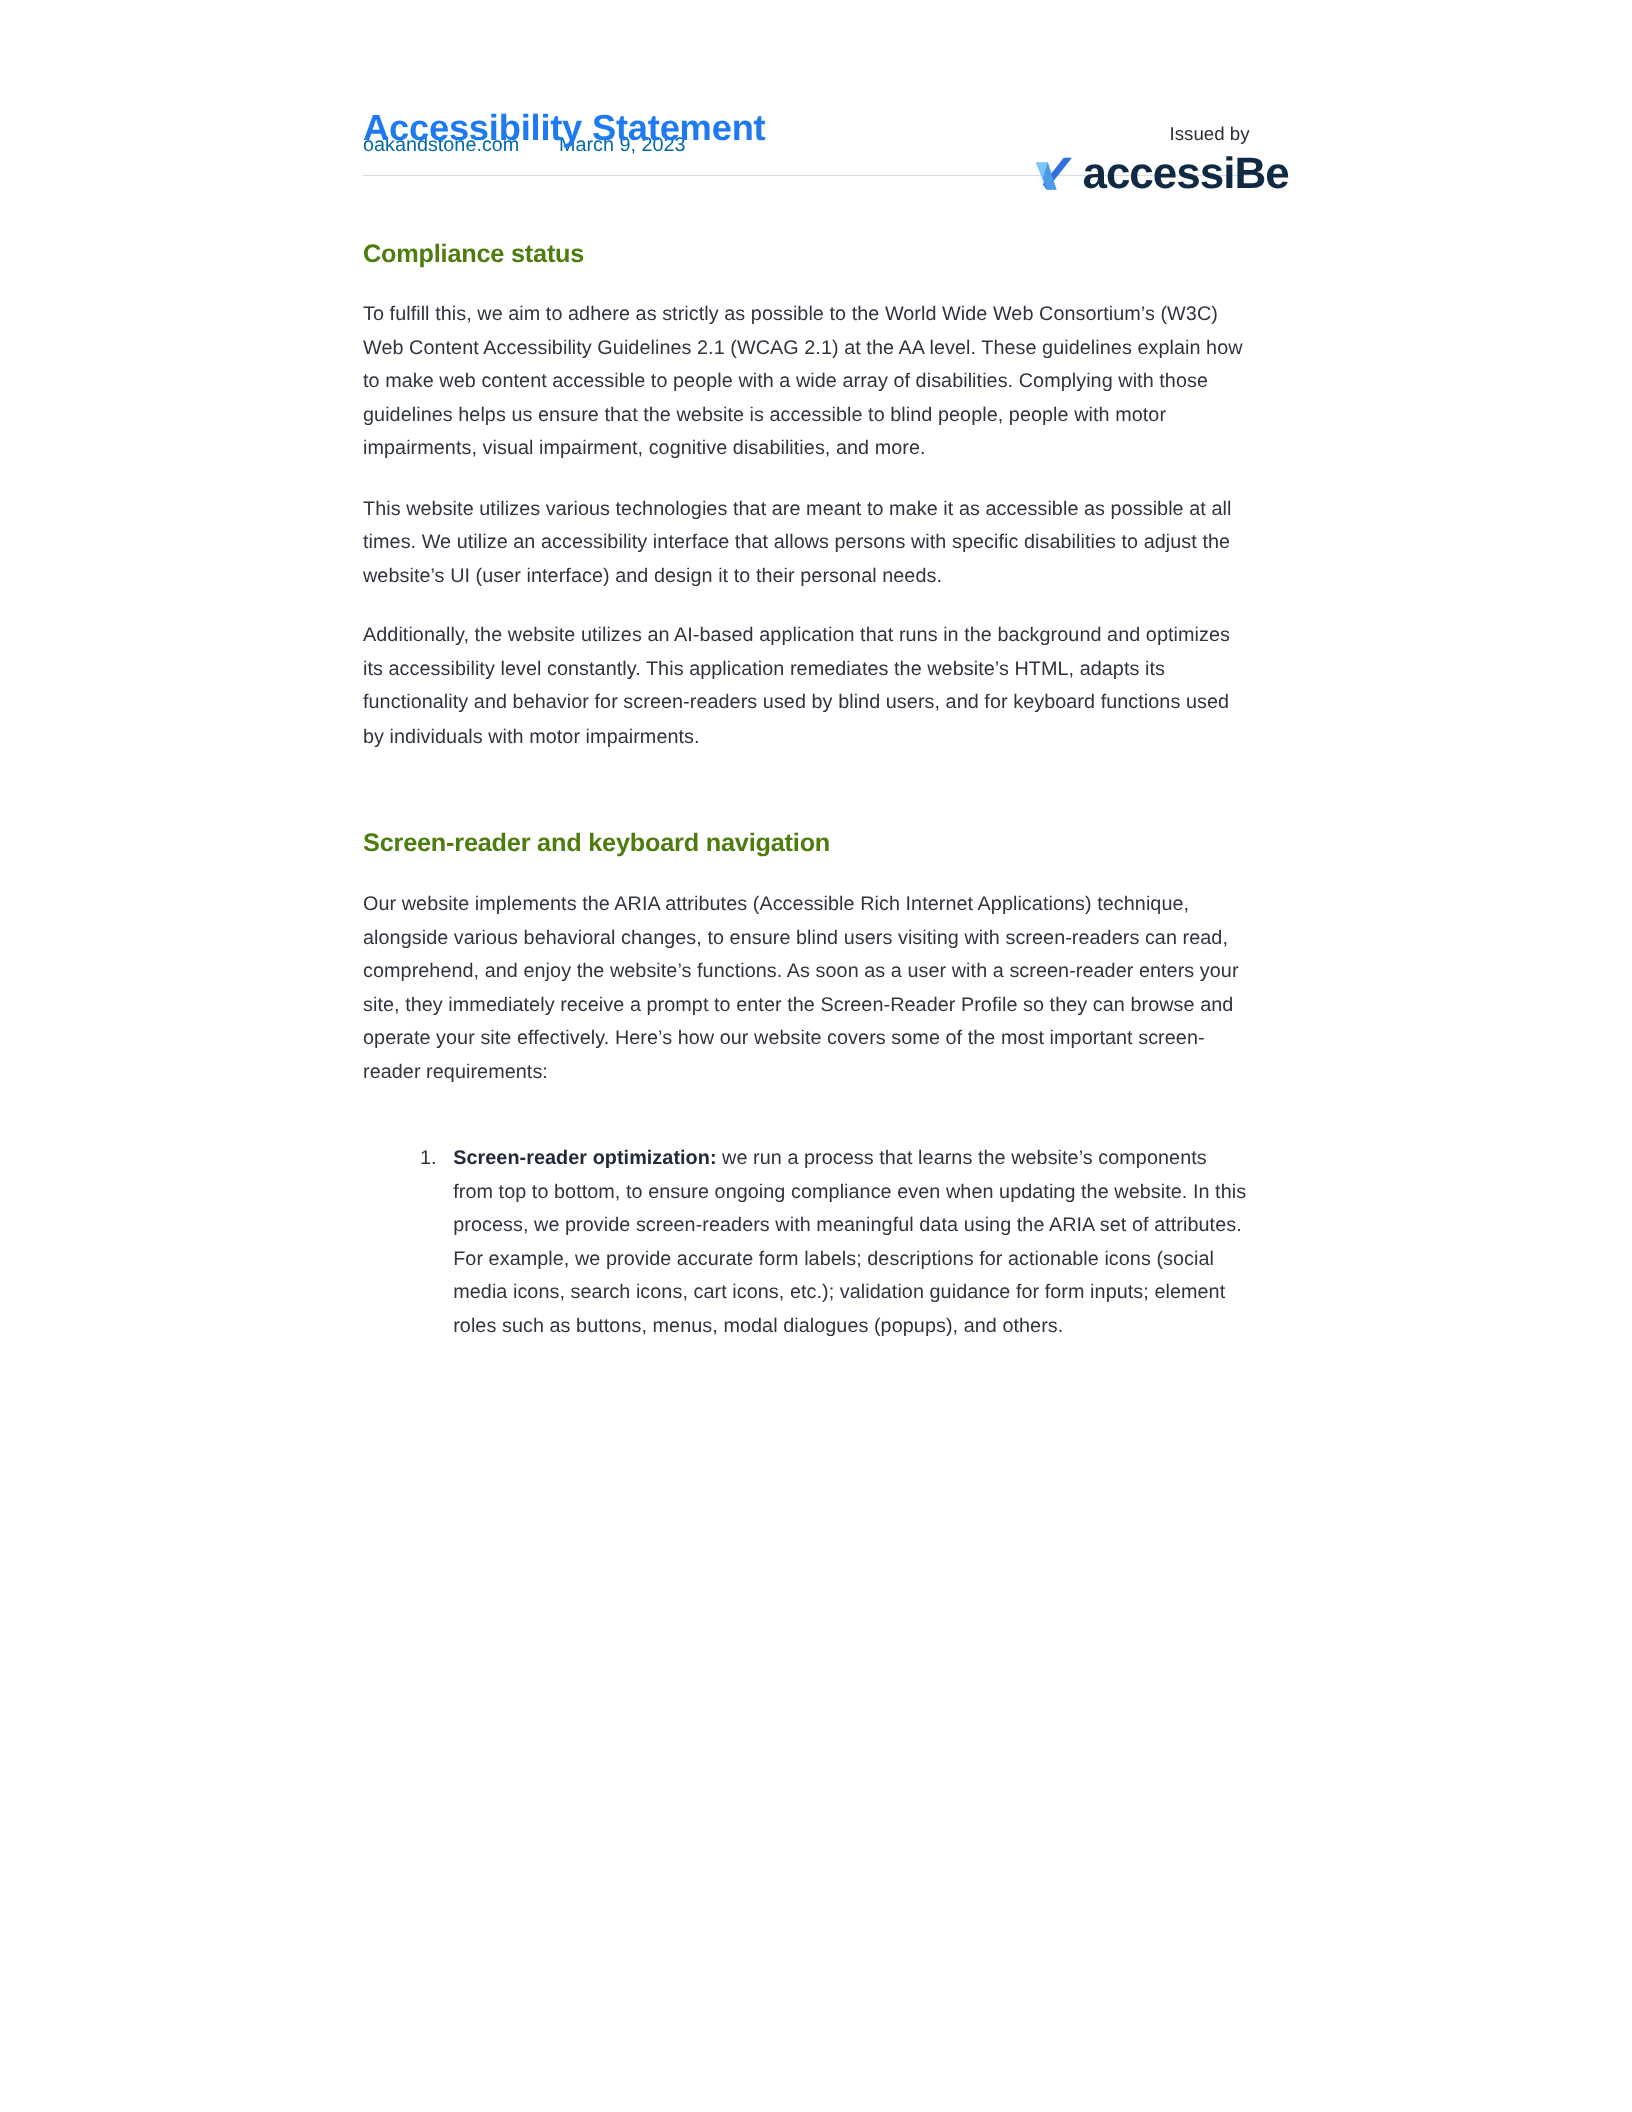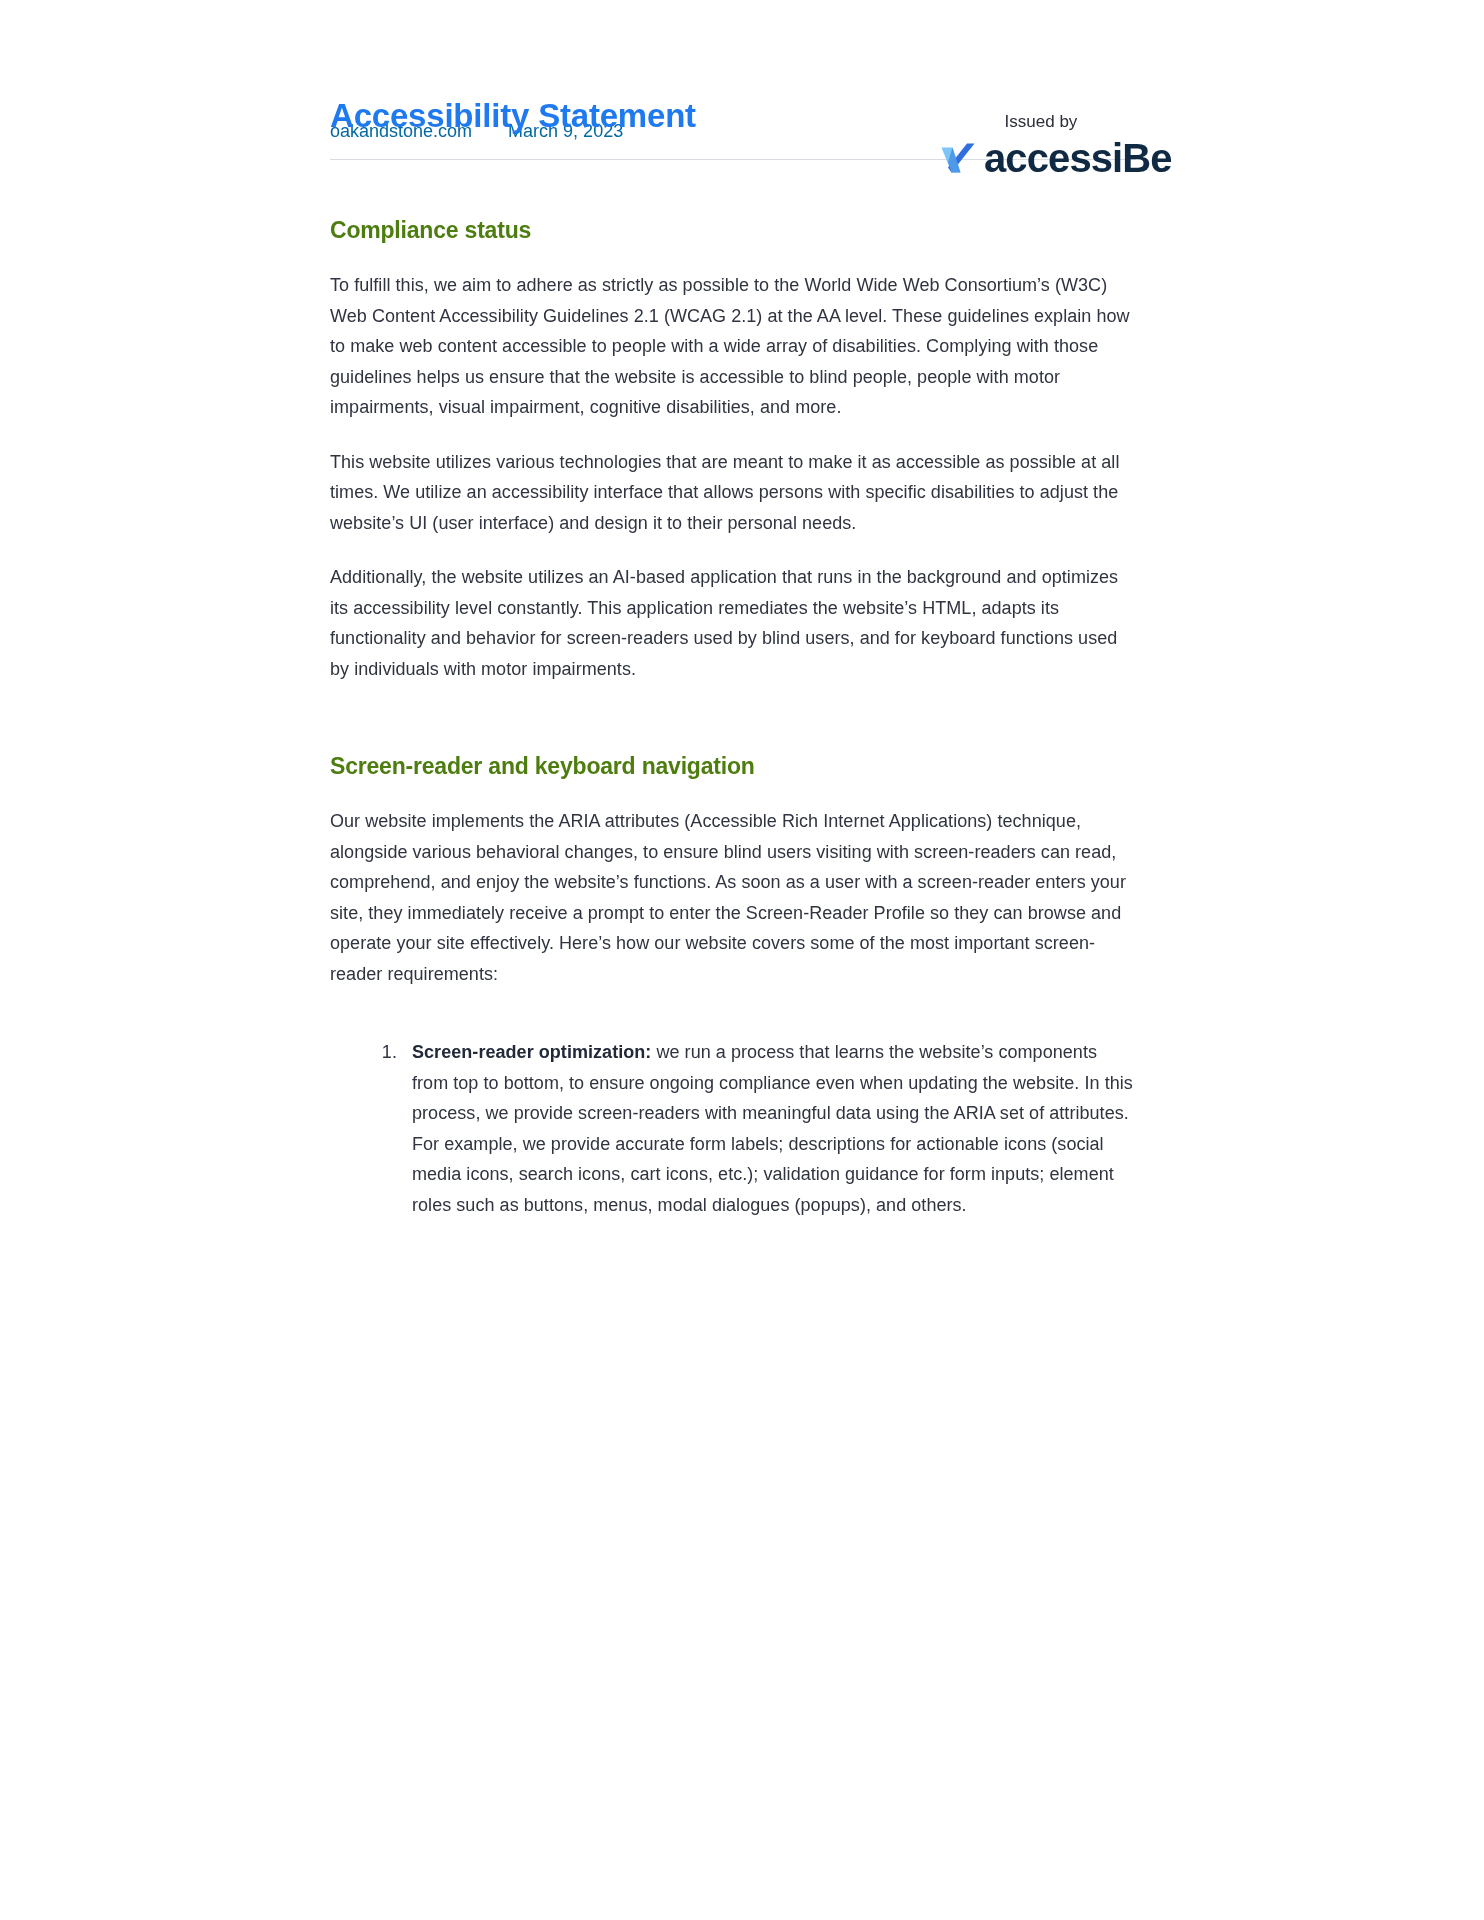--- a/index.html
+++ b/index.html
@@ -45,21 +45,21 @@
     letter-spacing: -0.2px;
     line-height: 1.1;
     margin: 0;
   }
 
   .issuer {
     position: absolute;
     right: 0;
     top: 112px;
     width: 196px;
-    text-align: center;
+    text-align: right;
   }
 
   .issued-by {
     font-size: 17px;
     color: #2b2f38;
     line-height: 1.2;
     margin: 0 0 6px 0;
     padding-left: 6px;
   }
 

